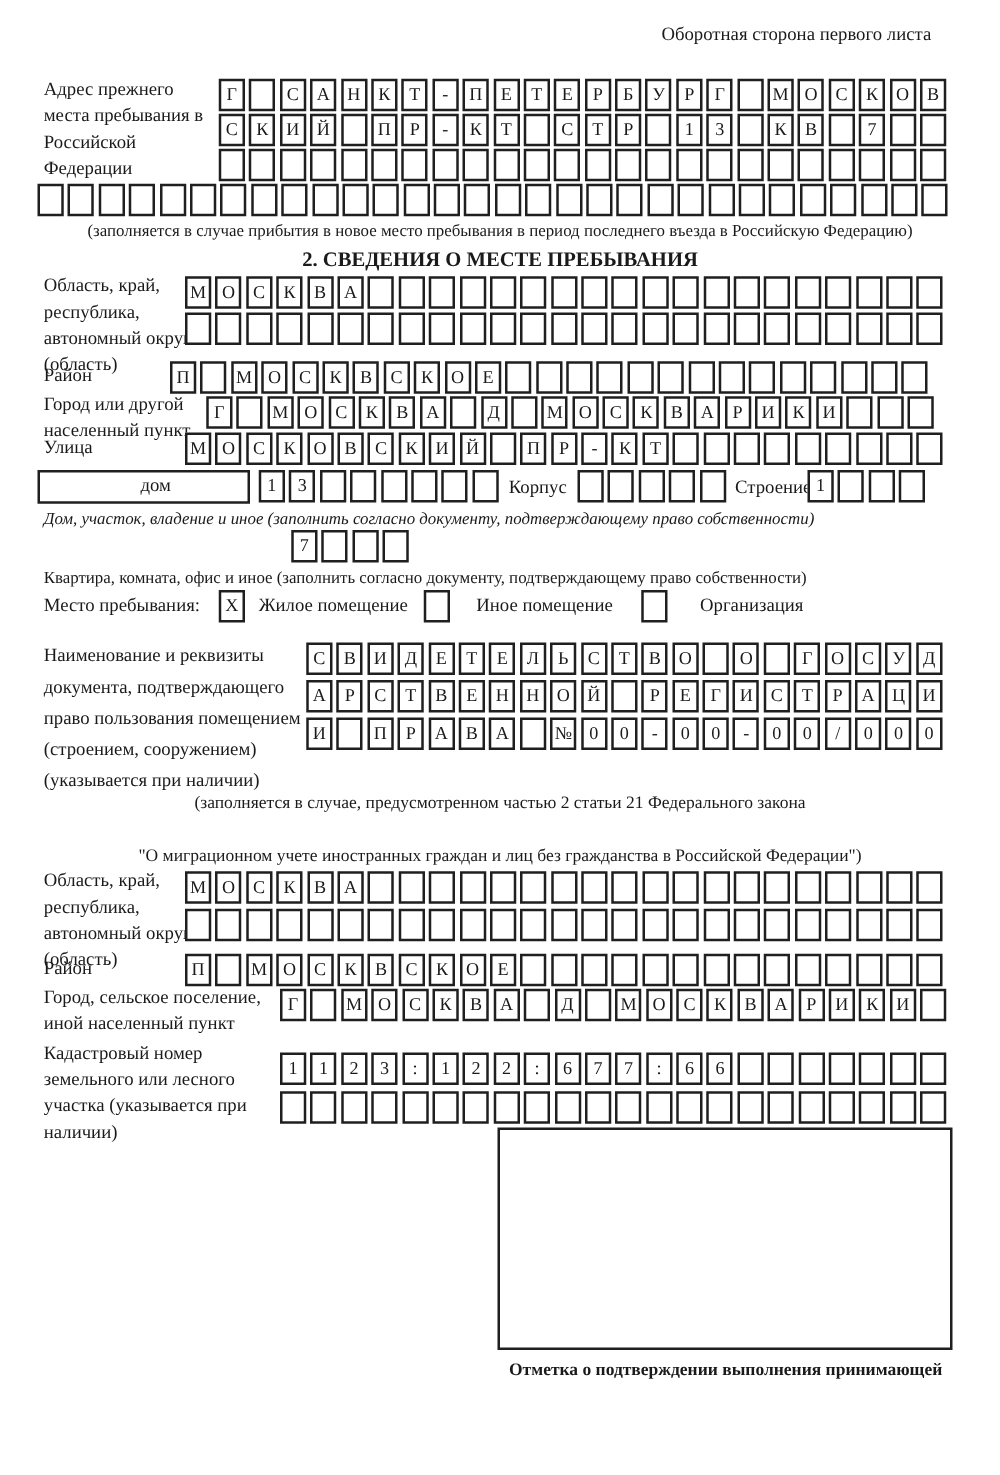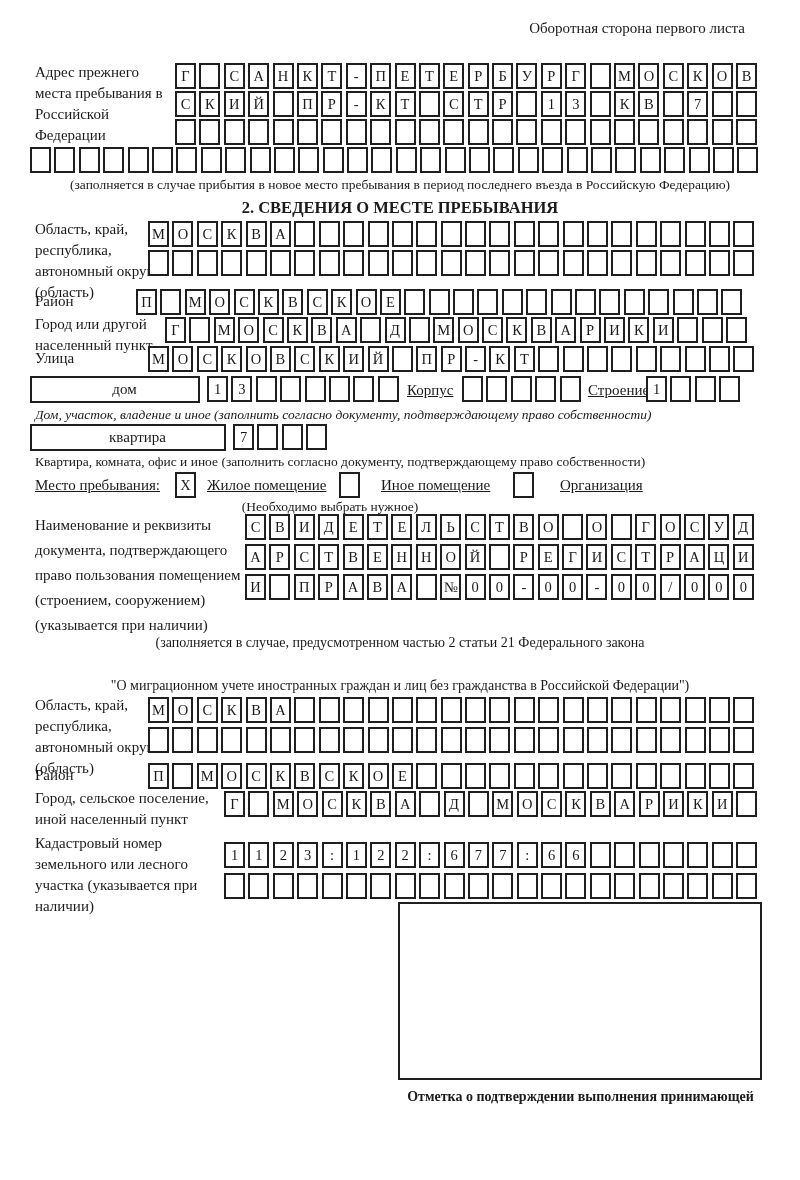--- a/index.html
+++ b/index.html
@@ -20,21 +20,21 @@
     display:flex; align-items:center; justify-content:center;
     font-size:14.5px; line-height:1;
   }
   .labelbox {
     position:absolute; box-sizing:border-box; height:27px;
     border:2px solid #1f1f1f;
     display:flex; align-items:center; justify-content:center;
     font-size:15px;
     padding-left:19px;
   }
-  .inline-lbl { position:absolute; font-size:15px; line-height:26px; white-space:nowrap;text-decoration:underline; }
+  .inline-lbl { position:absolute; font-size:15px; line-height:26px; white-space:nowrap; }
   .stamp {
     position:absolute; box-sizing:border-box;
     border:2px solid #1f1f1f; background:#fff;
   }
 </style>
 </head>
 <body>
 
 <div id="page">
 
@@ -318,21 +318,20 @@
     </div>
   <div class="inline-lbl" style="top:377px;left:588px;">Строение</div>
   <div class="row" style="top:376px;left:646px;">
       <span class="cell">1</span>
       <span class="cell"></span>
       <span class="cell"></span>
       <span class="cell"></span>
     </div>
   <div class="cap" style="top:406px;left:35px;width:760px;font-style:italic;">Дом, участок, владение и иное (заполнить согласно документу, подтверждающему право собственности)</div>
 
-  <div class="labelbox" style="top:424px;left:30px;width:196px;">квартира</div>
   <div class="row" style="top:424px;left:233px;">
       <span class="cell">7</span>
       <span class="cell"></span>
       <span class="cell"></span>
       <span class="cell"></span>
     </div>
   <div class="cap" style="top:453px;left:35px;width:760px;">Квартира, комната, офис и иное (заполнить согласно документу, подтверждающему право собственности)</div>
 
   <div class="inline-lbl" style="top:472px;left:35px;">Место пребывания:</div>
   <div class="row" style="top:472px;left:175px;">
@@ -340,21 +339,20 @@
     </div>
   <div class="inline-lbl" style="top:472px;left:207px;">Жилое помещение</div>
   <div class="row" style="top:472px;left:339px;">
       <span class="cell"></span>
     </div>
   <div class="inline-lbl" style="top:472px;left:381px;">Иное помещение</div>
   <div class="row" style="top:472px;left:513px;">
       <span class="cell"></span>
     </div>
   <div class="inline-lbl" style="top:472px;left:560px;">Организация</div>
-  <div class="cap center" style="top:498px;left:0;width:660px;">(Необходимо выбрать нужное)</div>
 
   <div class="lbl" style="top:513px;left:35px;width:210px;line-height:25px;">Наименование и реквизиты документа, подтверждающего право пользования помещением (строением, сооружением) (указывается при наличии)</div>
   <div class="row" style="top:514px;left:245px;">
       <span class="cell">С</span>
       <span class="cell">В</span>
       <span class="cell">И</span>
       <span class="cell">Д</span>
       <span class="cell">Е</span>
       <span class="cell">Т</span>
       <span class="cell">Е</span>

